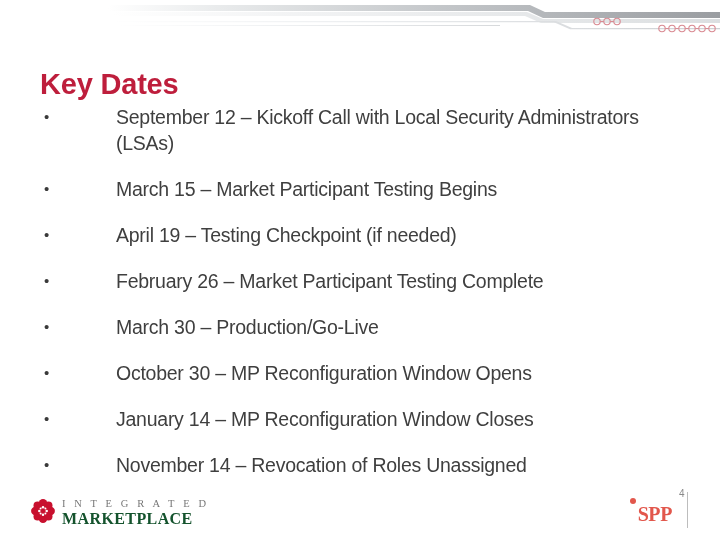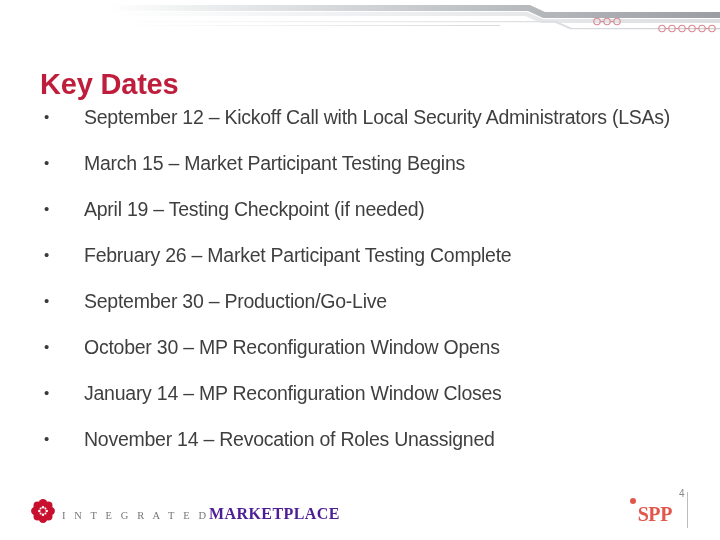--- a/index.html
+++ b/index.html
@@ -66,20 +66,21 @@
     padding-left: 4px;
     box-sizing: border-box;
   }
   .bullet-text {
     flex: 1 1 auto;
     font-size: 19.5px;
     line-height: 26px;
     color: #3f3f3f;
     font-family: "Liberation Sans", sans-serif;
     letter-spacing: -0.25px;
+    margin-left: 32px;
   }
 
   
   .footer {
     position: absolute;
     left: 0;
     bottom: 0;
     width: 720px;
     height: 60px;
   }
@@ -89,34 +90,34 @@
     bottom: 12px;
     display: flex;
     align-items: center;
   }
   .im-mark {
     flex: 0 0 auto;
     margin-right: 6px;
   }
   .im-words {
     display: flex;
+    flex-direction: column;
     line-height: 1;
-    align-items: flex-end;
   }
   .im-line1 {
     font-size: 10.5px;
     letter-spacing: 3.1px;
     color: #777777;
     font-family: "Liberation Serif", serif;
   }
   .im-line2 {
     font-size: 16px;
     font-weight: bold;
     letter-spacing: 0.4px;
-    color: #4c1d95;
+    color: #14532d;
     font-family: "Liberation Serif", serif;
     margin-top: 1px;
   }
 
   .spp-logo {
     position: absolute;
     right: 48px;
     bottom: 14px;
     display: flex;
     align-items: center;
@@ -242,21 +243,21 @@
     <span class="bullet-text">April 19 – Testing Checkpoint (if needed)</span>
   </div>
 
   <div class="bullet-item">
     <span class="bullet-marker">•</span>
     <span class="bullet-text">February 26 – Market Participant Testing Complete</span>
   </div>
 
   <div class="bullet-item">
     <span class="bullet-marker">•</span>
-    <span class="bullet-text">September 30 – Production/Go-Live</span>
+    <span class="bullet-text">March 30 – Production/Go-Live</span>
   </div>
 
   <div class="bullet-item">
     <span class="bullet-marker">•</span>
     <span class="bullet-text">October 30 – MP Reconfiguration Window Opens</span>
   </div>
 
   <div class="bullet-item">
     <span class="bullet-marker">•</span>
     <span class="bullet-text">January 14 – MP Reconfiguration Window Closes</span>

